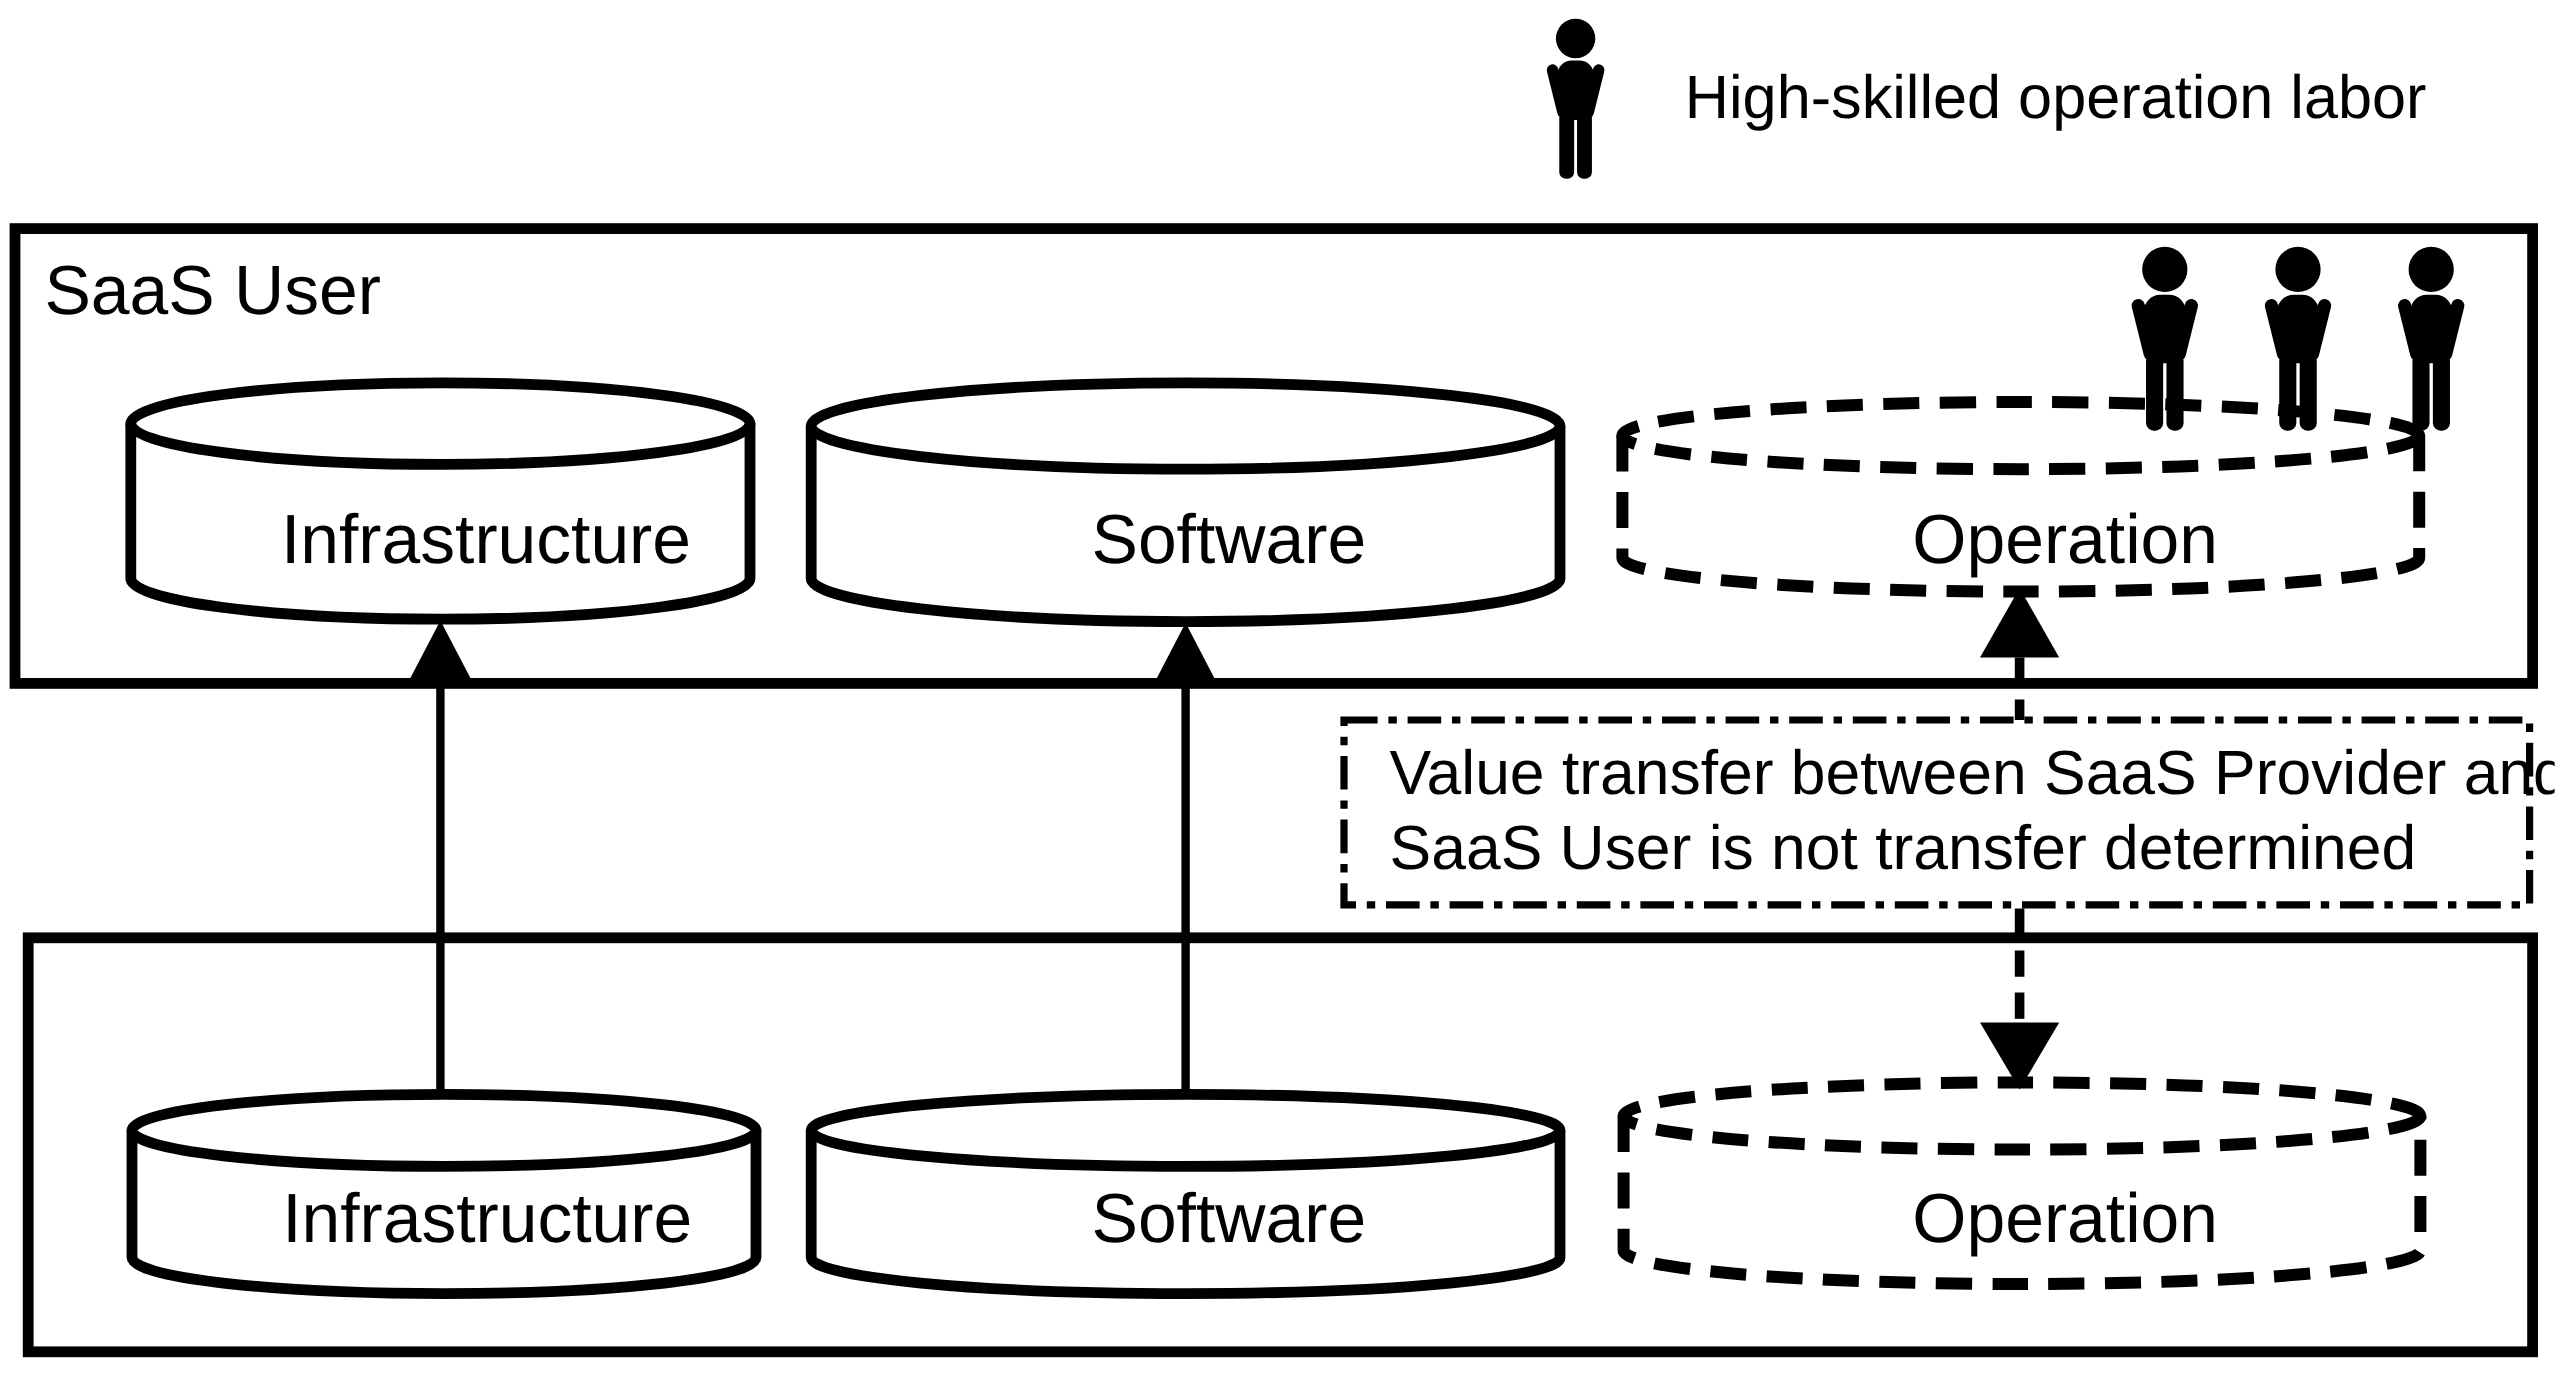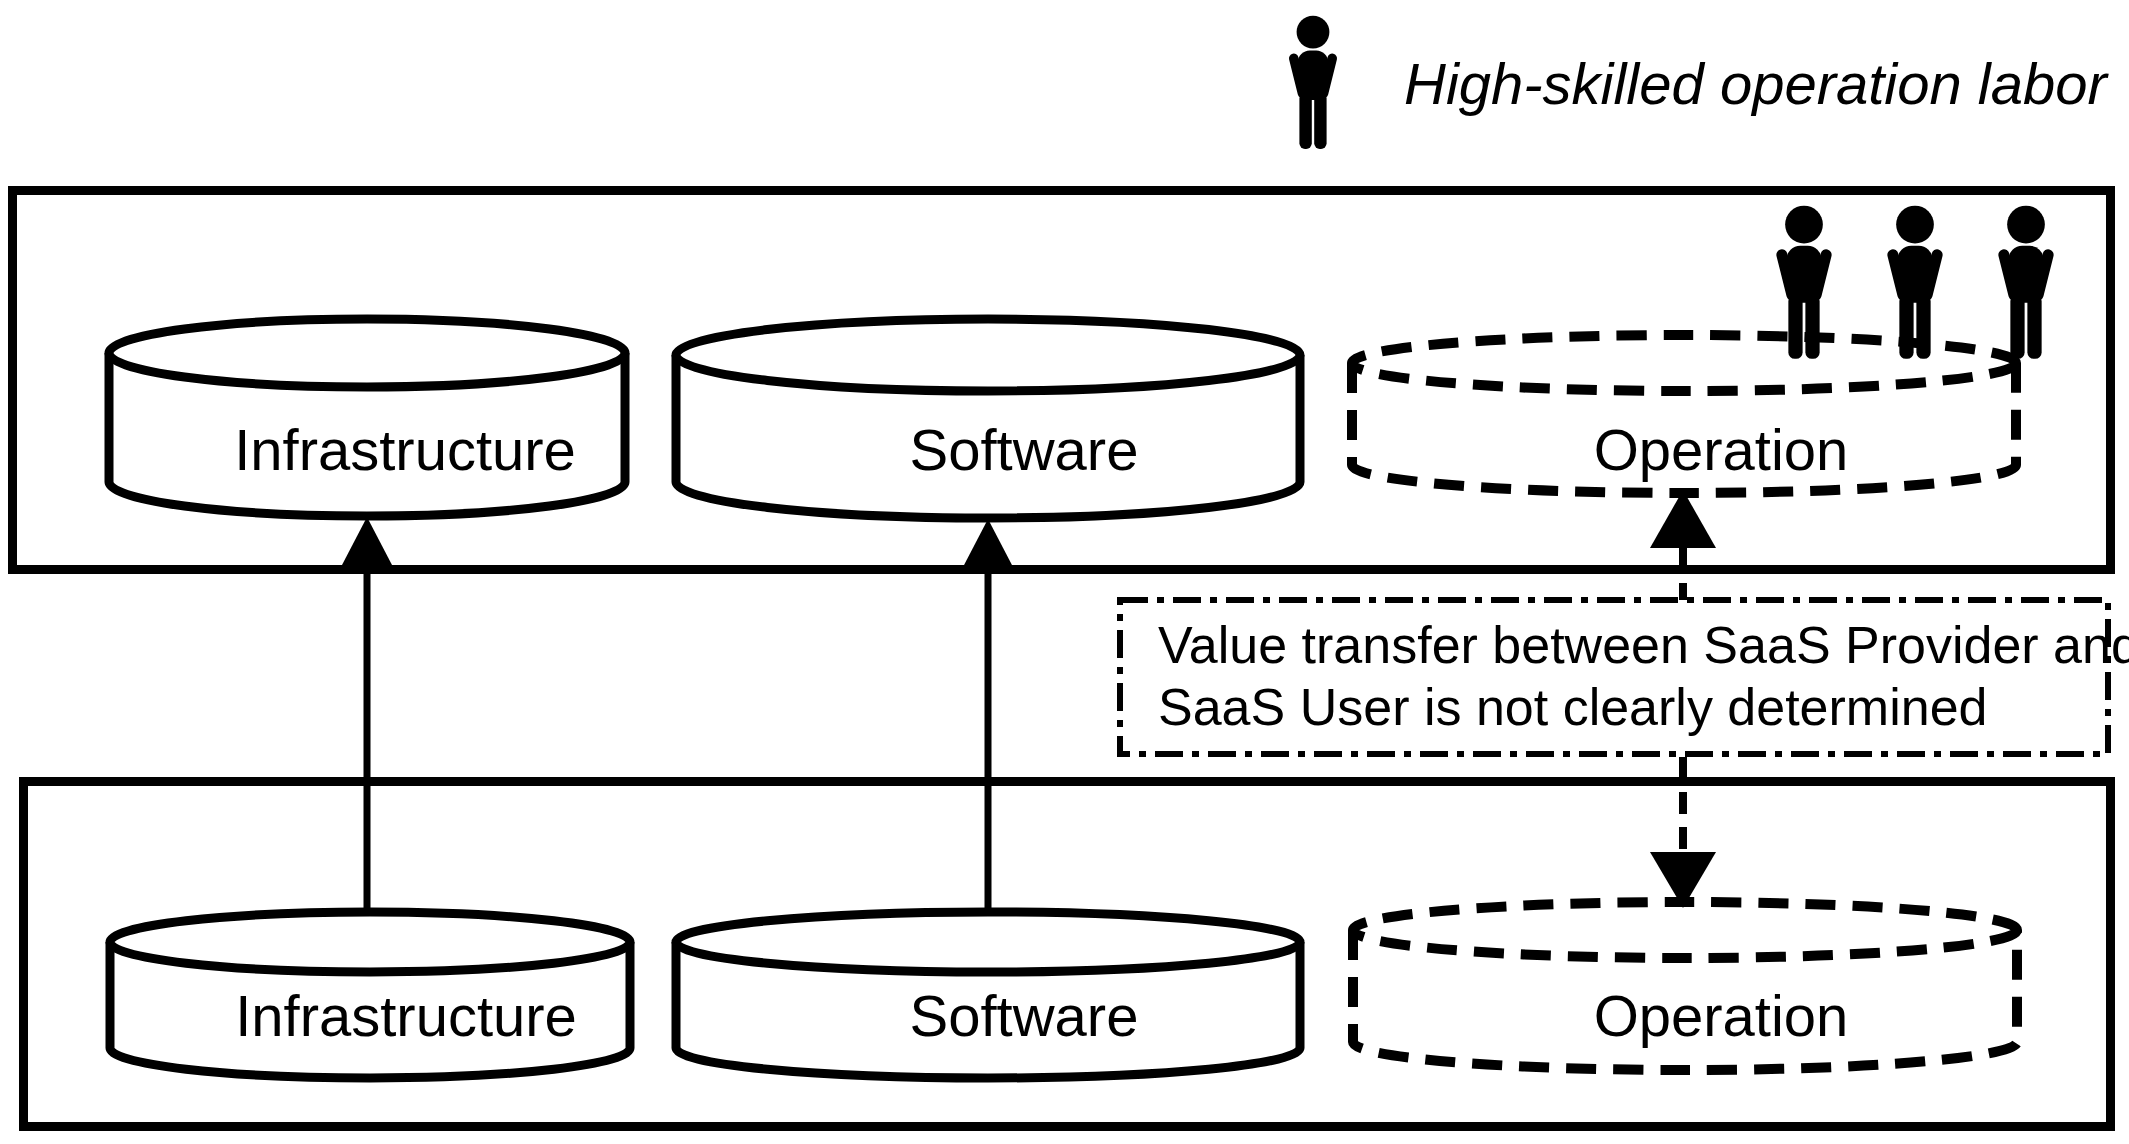--- a/index.html
+++ b/index.html
@@ -2,21 +2,21 @@
 <html><head>
 <meta charset="utf-8">
 <style>
   html,body{margin:0;padding:0;background:#ffffff;}
   .stage{position:relative;width:2129px;height:1144px;background:#ffffff;overflow:hidden;}
   .layer{position:absolute;left:0;top:0;width:100%;height:100%;}
   .lbl{position:absolute;font-family:"Liberation Sans",sans-serif;color:#000;line-height:1;white-space:nowrap;}
   .title{font-size:58px;}
   .cyl-label{font-size:58px;transform:translateX(-50%);margin-left:36px;}
   .note-line{font-size:52px;}
-  .legend-label{font-size:58px;font-style:italic;}
+  .legend-label{font-size:51px;}
 </style>
 </head>
 <body>
 
 <div class="stage">
 
   <svg class="layer" viewBox="0 0 2129 1144" xmlns="http://www.w3.org/2000/svg">
 
     <defs>
       <symbol id="person" viewBox="0 0 100 170">
@@ -85,26 +85,27 @@
 
     <g>
       <use href="#person" x="1758" y="204" width="92" height="157"></use>
       <use href="#person" x="1869" y="204" width="92" height="157"></use>
       <use href="#person" x="1980" y="204" width="92" height="157"></use>
     </g>
   </svg>
 
   <div class="lbl legend-label" style="left:1404px;top:55px;">High-skilled operation labor</div>
 
+  <div class="lbl title" style="left:37px;top:214px;">SaaS User</div>
 
   <div class="lbl cyl-label" style="left:369px;top:421px;">Infrastructure</div>
   <div class="lbl cyl-label" style="left:988px;top:421px;">Software</div>
   <div class="lbl cyl-label" style="left:1685px;top:421px;">Operation</div>
 
   <div class="lbl note-line" style="left:1158px;top:619px;">Value transfer between SaaS Provider and</div>
-  <div class="lbl note-line" style="left:1158px;top:681px;">SaaS User is not clearly determined</div>
+  <div class="lbl note-line" style="left:1158px;top:681px;">SaaS User is not transfer determined</div>
 
 
   <div class="lbl cyl-label" style="left:370px;top:987px;">Infrastructure</div>
   <div class="lbl cyl-label" style="left:988px;top:987px;">Software</div>
   <div class="lbl cyl-label" style="left:1685px;top:987px;">Operation</div>
 
 </div>
 
 </body></html>

